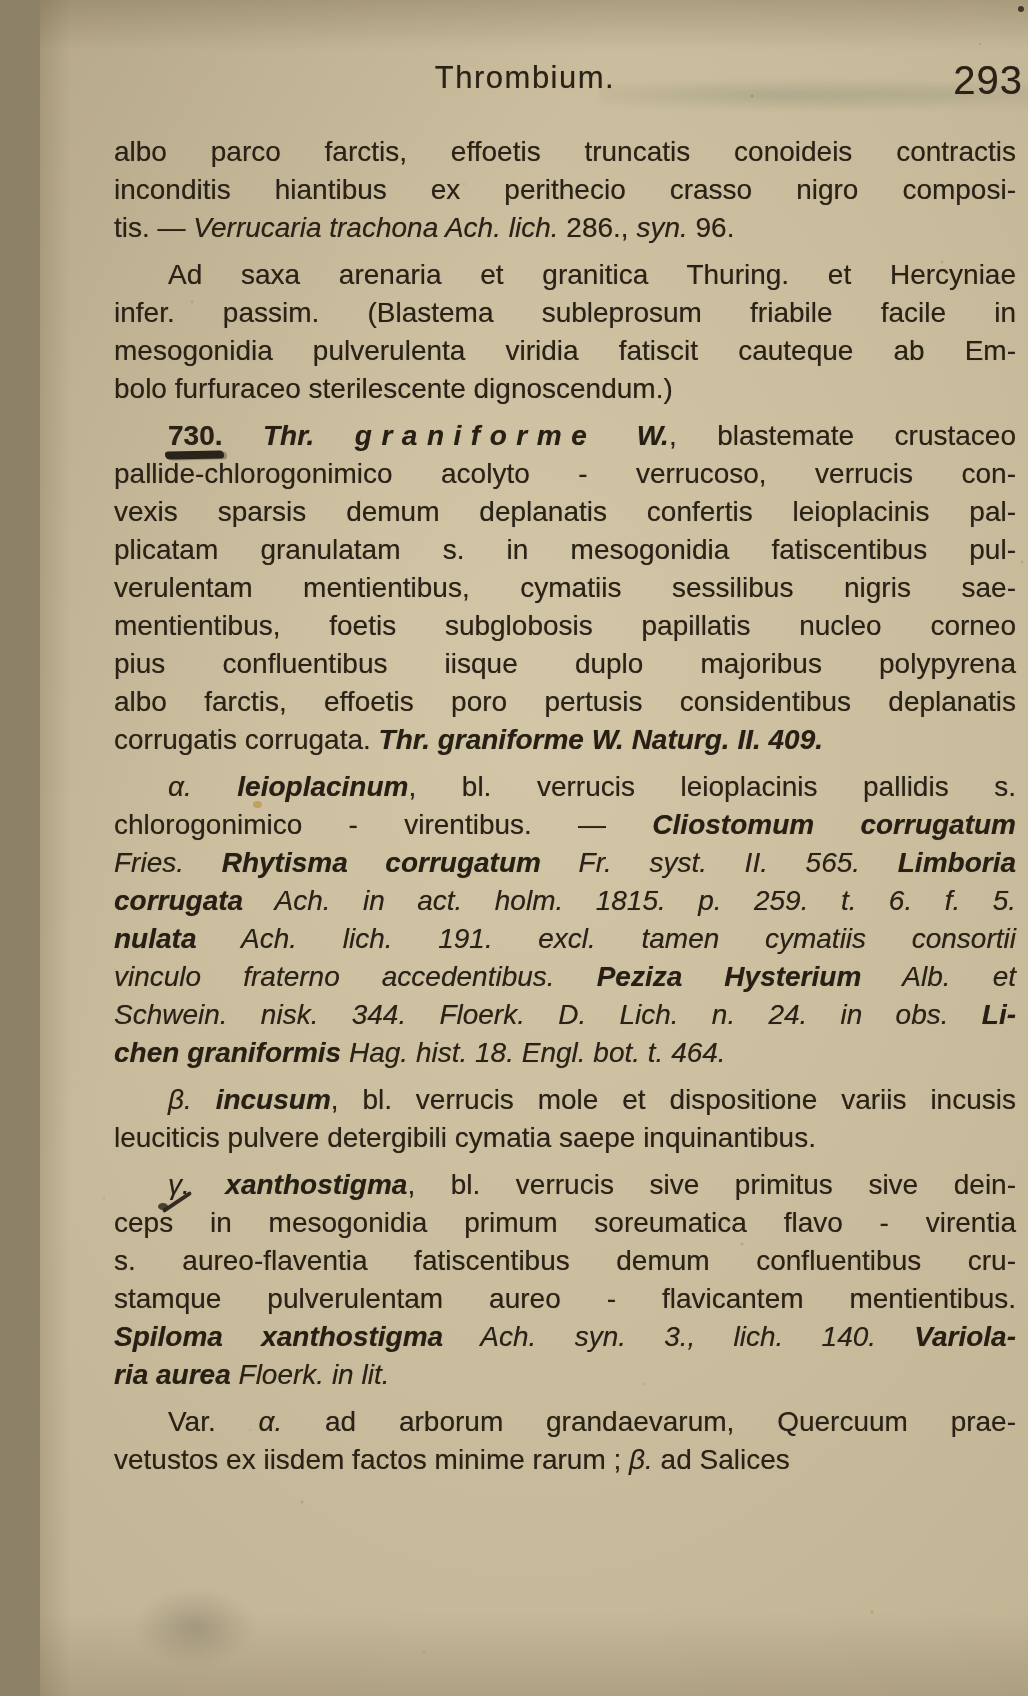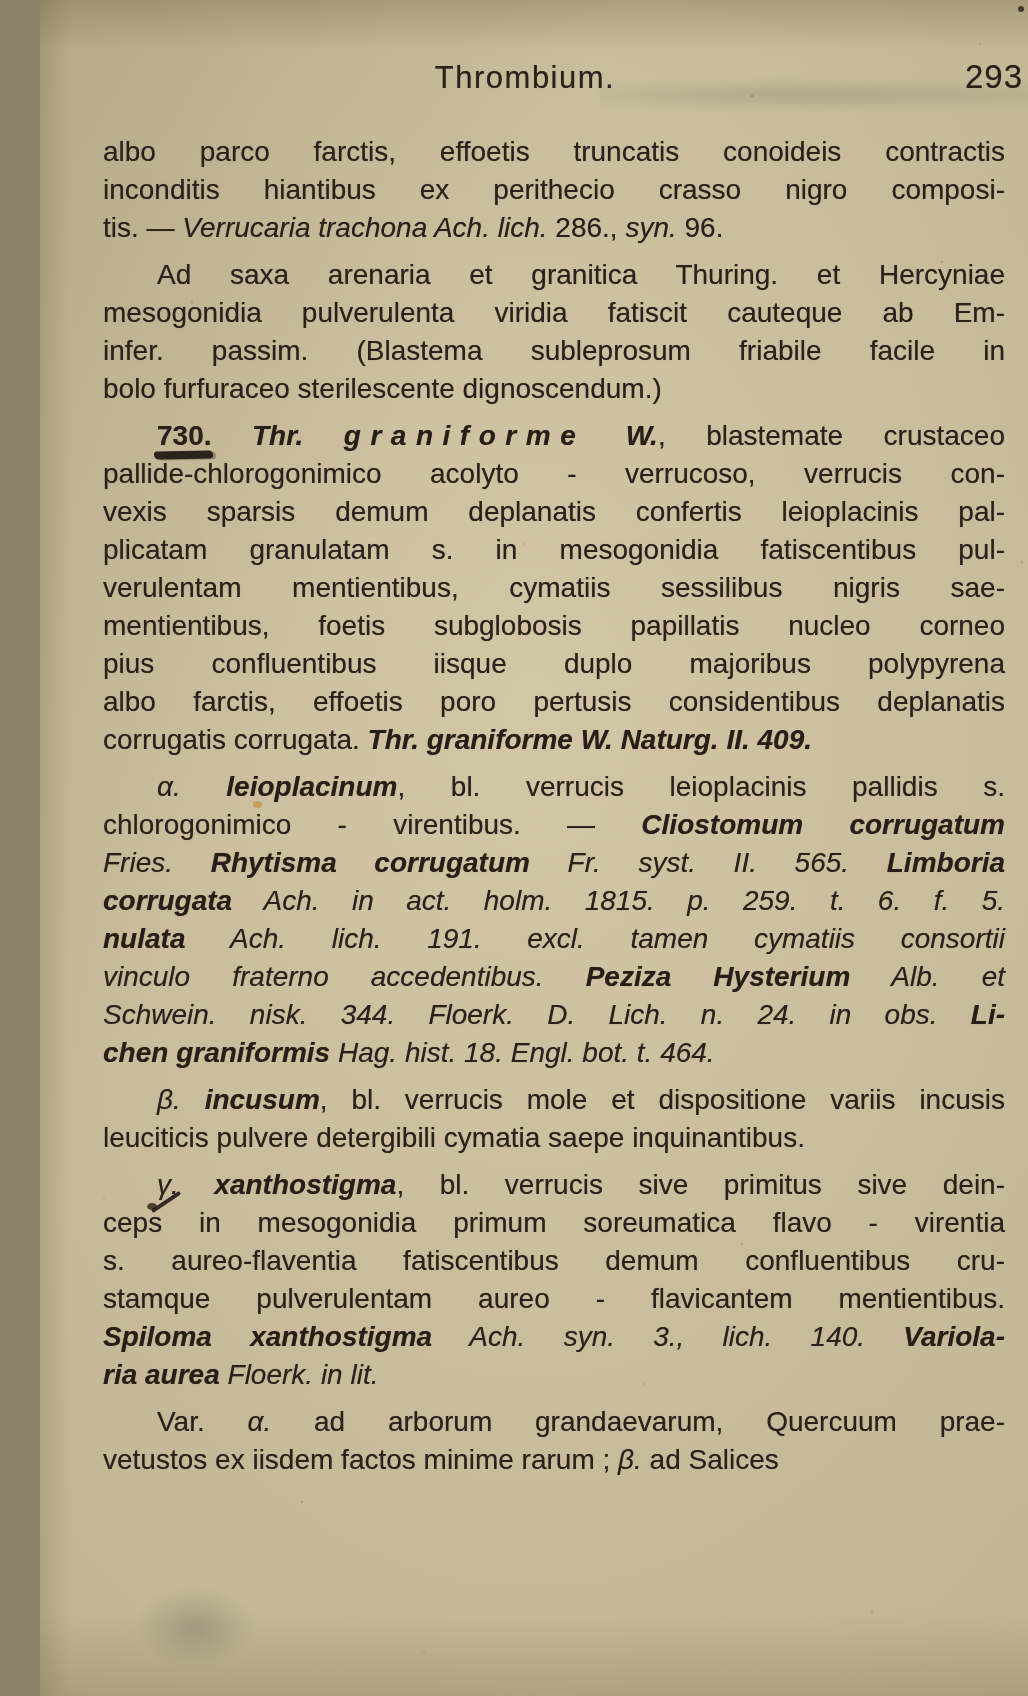--- a/index.html
+++ b/index.html
@@ -34,26 +34,26 @@
       linear-gradient(270deg, rgba(95,80,52,.18), rgba(95,80,52,0) 3%),
       linear-gradient(115deg, rgba(95,80,52,.14), rgba(95,80,52,0) 32%),
       radial-gradient(ellipse 130% 120% at 48% 42%, rgba(255,248,224,.20), rgba(70,54,26,.10) 88%);
     margin-left: 40px;
   }
   .header{position:absolute;top:60px;left:63px;right:45px;height:46px;
           text-shadow:0 0 .7px rgba(43,34,23,.55);}
   .running-title{display:block;width:100%;text-align:center;
                  transform:translateX(-38px);
                  font-size:31px;letter-spacing:1.5px;}
-  .page-number{position:absolute;right:0;top:-2px;font-size:33px;letter-spacing:1px;}
+  .page-number{position:absolute;right:0;top:-2px;font-size:40px;letter-spacing:1px;}
   .ghost{position:absolute;left:560px;top:78px;width:430px;height:34px;
          background:radial-gradient(ellipse at 40% 50%, rgba(96,104,84,.16), rgba(96,104,84,0) 70%),
                     radial-gradient(ellipse at 80% 50%, rgba(96,104,84,.12), rgba(96,104,84,0) 70%);
          filter:blur(1px);}
-  .body{position:absolute;top:133px;left:63px;width:902px;
+  .body{position:absolute;top:133px;left:74px;width:902px;
         font-size:28px;line-height:38px;
         text-shadow:0 0 .7px rgba(43,34,23,.5);}
   .para{margin-top:9px;}
   .para:first-child{margin-top:0;}
   .line{text-align:justify;text-align-last:justify;}
   .line.last{text-align-last:left;}
   .para.indent .line:first-child{text-indent:54px;}
   .it{font-style:italic;}
   .bi{font-style:italic;font-weight:bold;color:#271f13;}
   .sp{letter-spacing:.34em;}
@@ -89,22 +89,22 @@
     <span class="page-number">293</span>
   </div>
   <div class="body">
       <div class="para">
         <div class="line"><span>albo parco farctis, effoetis truncatis conoideis contractis</span></div>
         <div class="line"><span>inconditis hiantibus ex perithecio crasso nigro composi-</span></div>
         <div class="line last"><span>tis. — </span><span class="it">Verrucaria trachona Ach. lich.</span><span> 286., </span><span class="it">syn.</span><span> 96.</span></div>
       </div>
       <div class="para indent">
         <div class="line"><span>Ad saxa arenaria et granitica Thuring. et Hercyniae</span></div>
+        <div class="line"><span>infer. passim. (Blastema subleprosum friabile facile in</span></div>
         <div class="line"><span>mesogonidia pulverulenta viridia fatiscit cauteque ab Em-</span></div>
-        <div class="line"><span>infer. passim. (Blastema subleprosum friabile facile in</span></div>
         <div class="line last"><span>bolo furfuraceo sterilescente dignoscendum.)</span></div>
       </div>
       <div class="para indent">
         <div class="line"><span class="num ink-under">730.</span><span> </span><span class="bi">Thr. </span><span class="bi sp">graniforme</span><span class="bi"> W.</span><span>, blastemate crustaceo</span></div>
         <div class="line"><span>pallide-chlorogonimico acolyto - verrucoso, verrucis con-</span></div>
         <div class="line"><span>vexis sparsis demum deplanatis confertis leioplacinis pal-</span></div>
         <div class="line"><span>plicatam granulatam s. in mesogonidia fatiscentibus pul-</span></div>
         <div class="line"><span>verulentam mentientibus, cymatiis sessilibus nigris sae-</span></div>
         <div class="line"><span>mentientibus, foetis subglobosis papillatis nucleo corneo</span></div>
         <div class="line"><span>pius confluentibus iisque duplo majoribus polypyrena</span></div>

